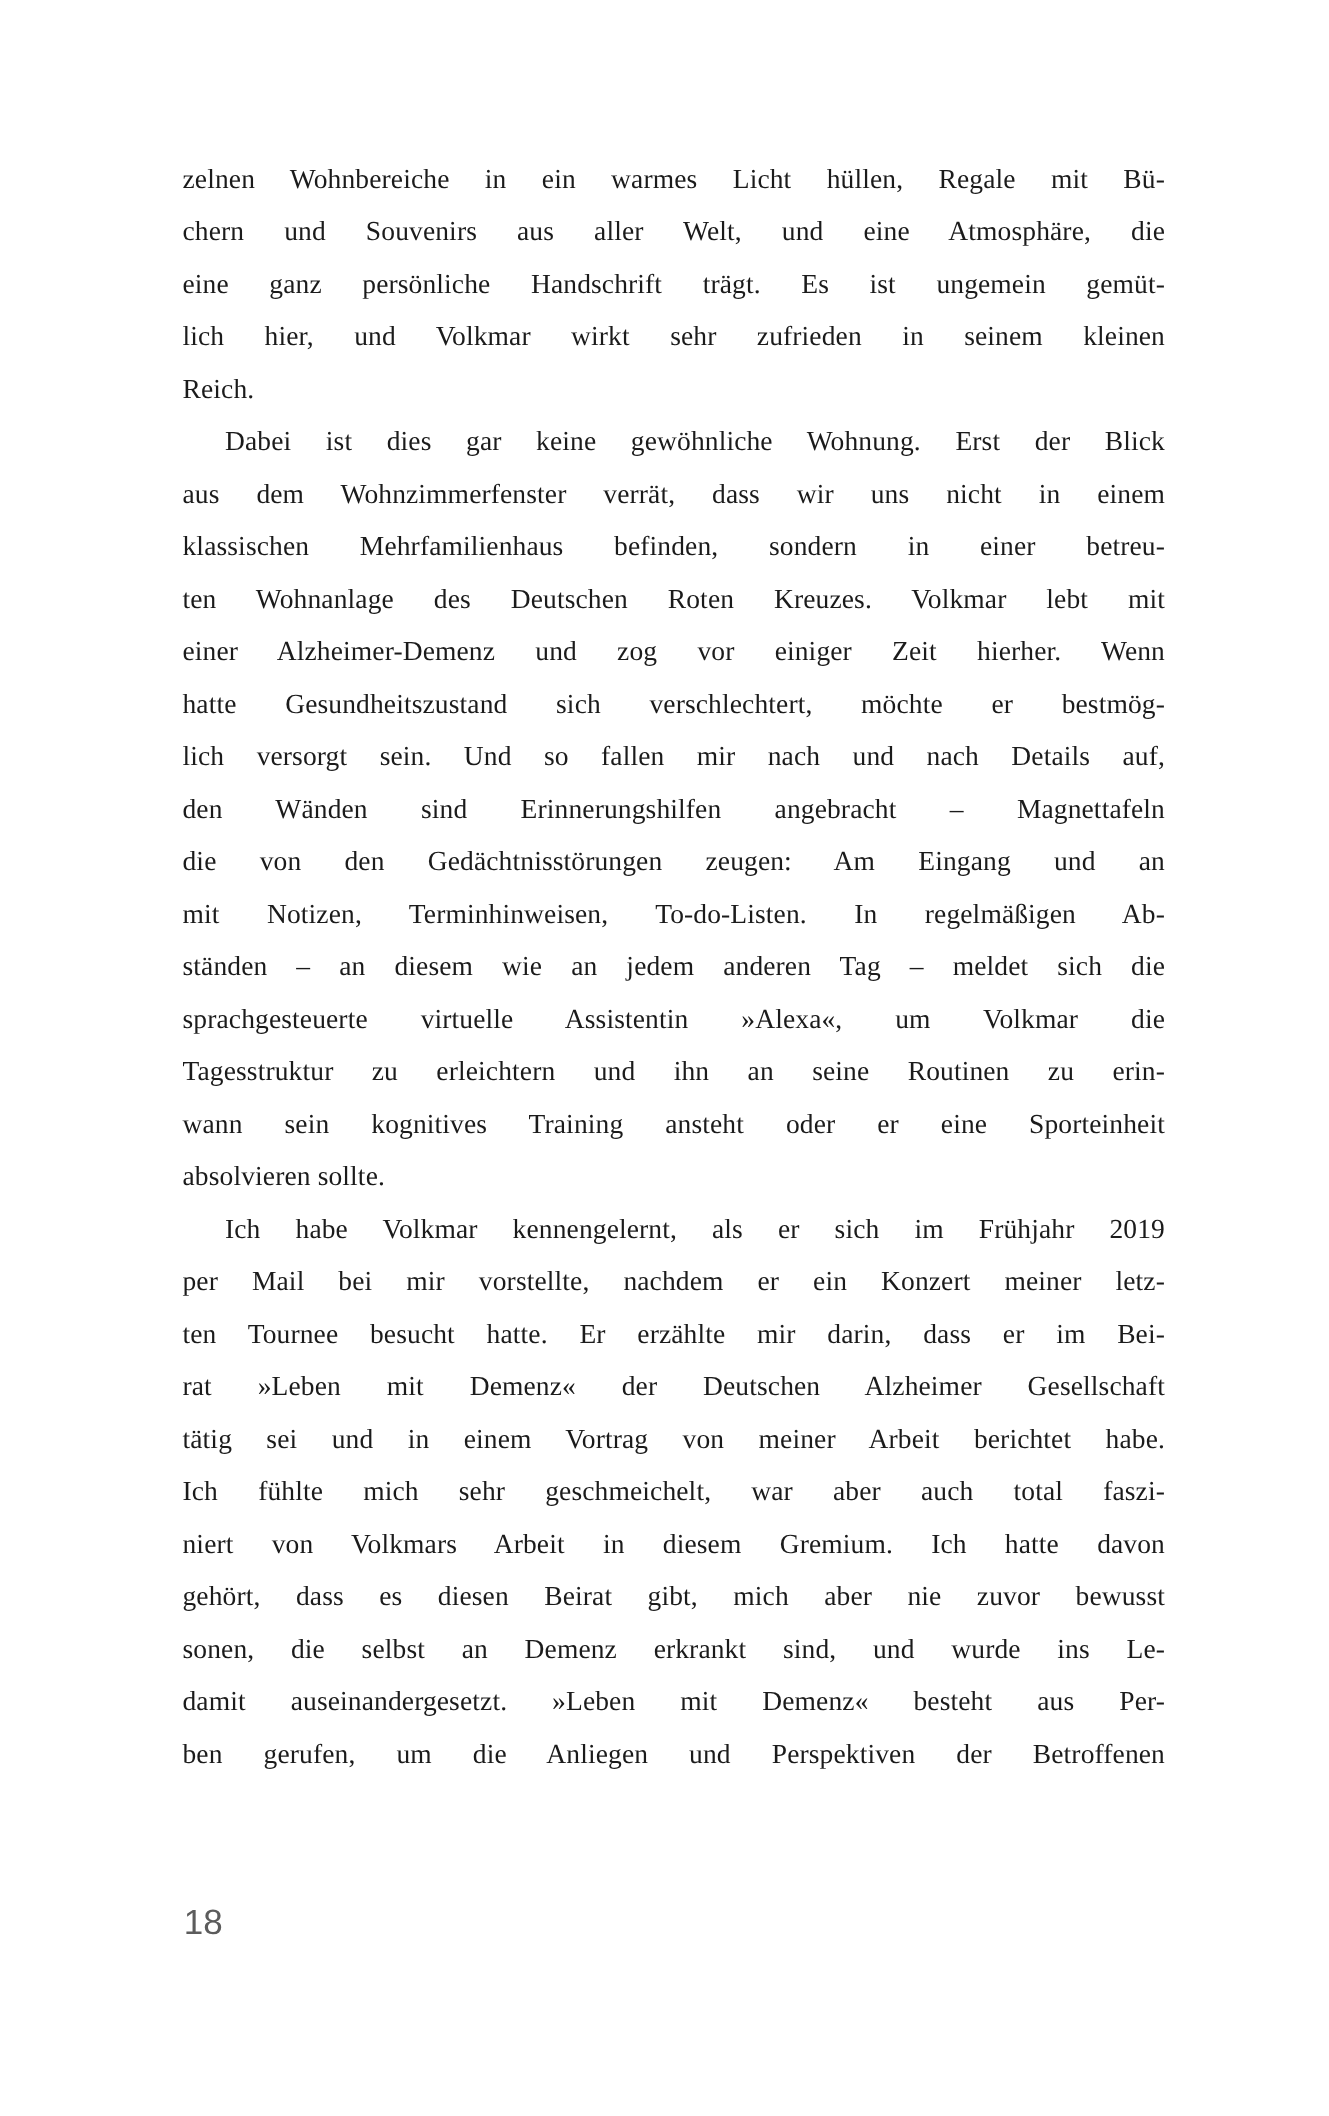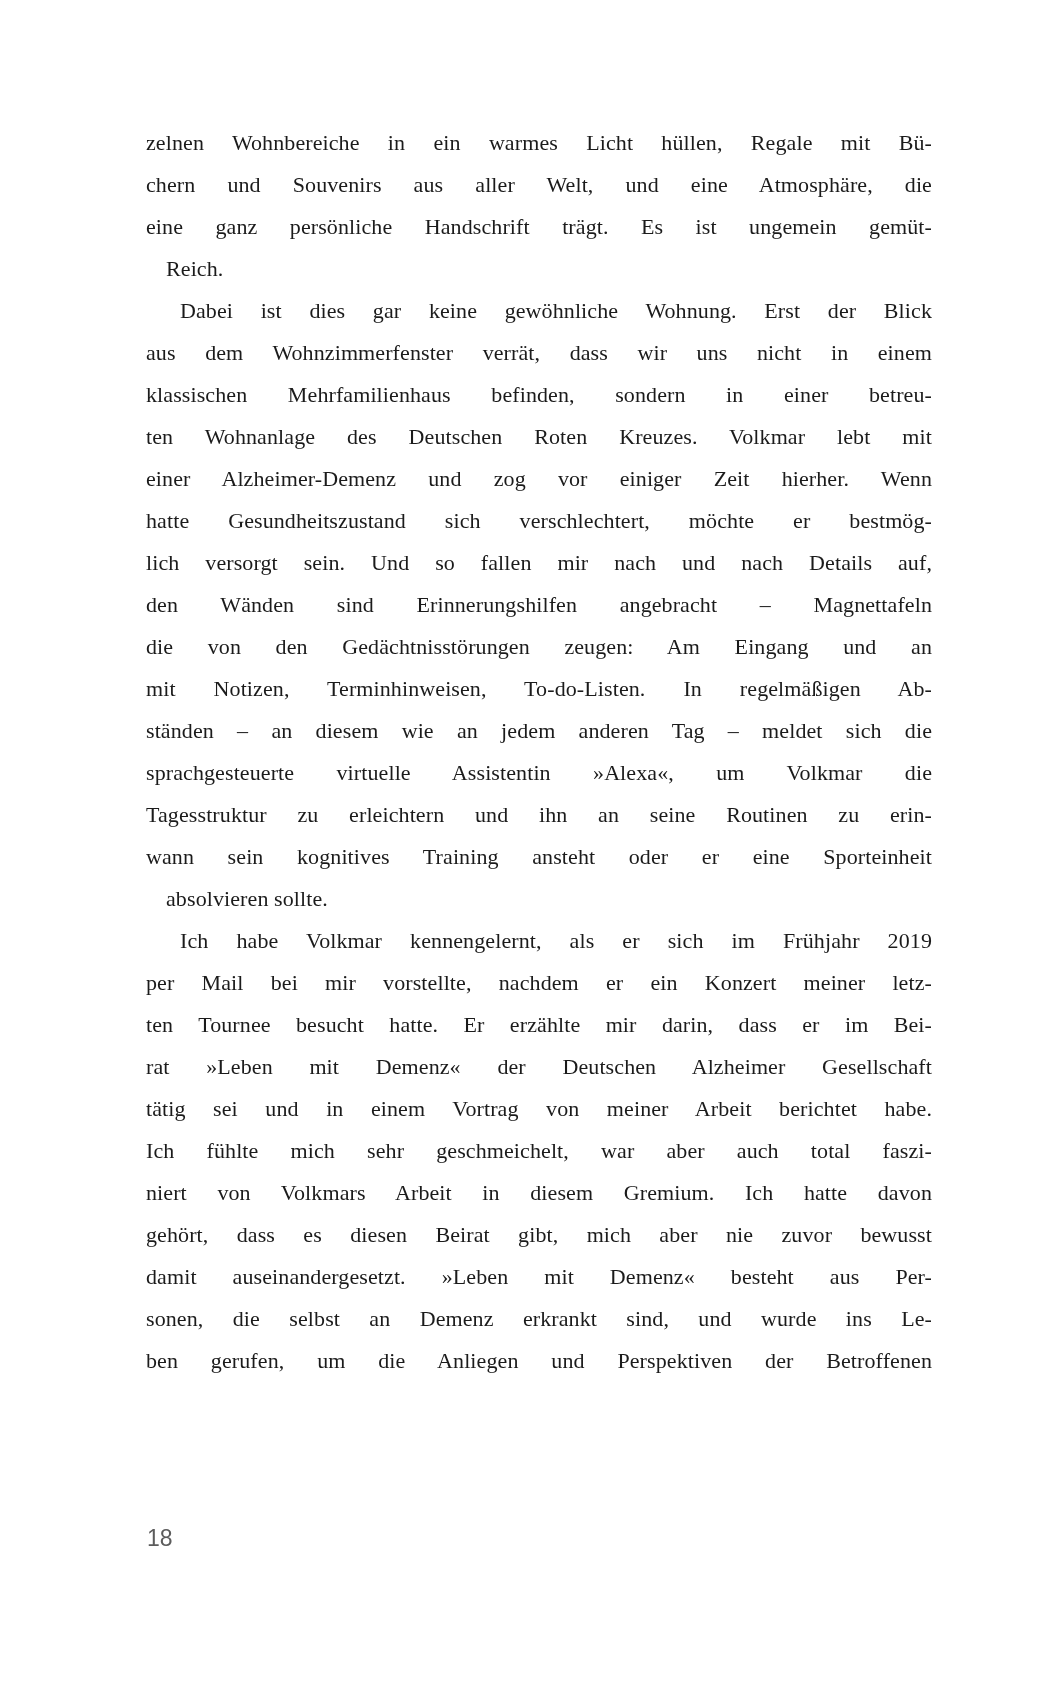--- a/index.html
+++ b/index.html
@@ -32,45 +32,45 @@
     text-align: justify;
     text-align-last: justify;
     -moz-text-align-last: justify;
     hyphens: none;
     overflow-wrap: normal;
     white-space: normal;
   }
   .line.para-end {
     text-align: left;
     text-align-last: left;
-    margin-left: 20px;
     -moz-text-align-last: left;
   }
   .line.indent {
     text-indent: 34px;
   }
   .page-number {
     position: absolute;
     left: 147px;
     top: 1524px;
     font-family: "Liberation Sans", "DejaVu Sans", sans-serif;
-    font-size: 23px;
+    font-size: 28px;
     line-height: 28px;
     color: #5c5c5c;
     text-align: center;
   }
 </style>
 </head>
 <body>
 
 <div class="page">
   <div class="text-block">
     <p class="line">zelnen Wohnbereiche in ein warmes Licht hüllen, Regale mit Bü-</p>
     <p class="line">chern und Souvenirs aus aller Welt, und eine Atmosphäre, die</p>
     <p class="line">eine ganz persönliche Handschrift trägt. Es ist ungemein gemüt-</p>
+    <p class="line">lich hier, und Volkmar wirkt sehr zufrieden in seinem kleinen</p>
     <p class="line para-end">Reich.</p>
     <p class="line indent">Dabei ist dies gar keine gewöhnliche Wohnung. Erst der Blick</p>
     <p class="line">aus dem Wohnzimmerfenster verrät, dass wir uns nicht in einem</p>
     <p class="line">klassischen Mehrfamilienhaus befinden, sondern in einer betreu-</p>
     <p class="line">ten Wohnanlage des Deutschen Roten Kreuzes. Volkmar lebt mit</p>
     <p class="line">einer Alzheimer-Demenz und zog vor einiger Zeit hierher. Wenn</p>
     <p class="line">hatte Gesundheitszustand sich verschlechtert, möchte er bestmög-</p>
     <p class="line">lich versorgt sein. Und so fallen mir nach und nach Details auf,</p>
     <p class="line">den Wänden sind Erinnerungshilfen angebracht – Magnettafeln</p>
     <p class="line">die von den Gedächtnisstörungen zeugen: Am Eingang und an</p>
@@ -81,18 +81,18 @@
     <p class="line">wann sein kognitives Training ansteht oder er eine Sporteinheit</p>
     <p class="line para-end">absolvieren sollte.</p>
     <p class="line indent">Ich habe Volkmar kennengelernt, als er sich im Frühjahr 2019</p>
     <p class="line">per Mail bei mir vorstellte, nachdem er ein Konzert meiner letz-</p>
     <p class="line">ten Tournee besucht hatte. Er erzählte mir darin, dass er im Bei-</p>
     <p class="line">rat »Leben mit Demenz« der Deutschen Alzheimer Gesellschaft</p>
     <p class="line">tätig sei und in einem Vortrag von meiner Arbeit berichtet habe.</p>
     <p class="line">Ich fühlte mich sehr geschmeichelt, war aber auch total faszi-</p>
     <p class="line">niert von Volkmars Arbeit in diesem Gremium. Ich hatte davon</p>
     <p class="line">gehört, dass es diesen Beirat gibt, mich aber nie zuvor bewusst</p>
+    <p class="line">sonen, die selbst an Demenz erkrankt sind, und wurde ins Le-</p>
     <p class="line">damit auseinandergesetzt. »Leben mit Demenz« besteht aus Per-</p>
-    <p class="line">sonen, die selbst an Demenz erkrankt sind, und wurde ins Le-</p>
     <p class="line">ben gerufen, um die Anliegen und Perspektiven der Betroffenen</p>
   </div>
   <div class="page-number">18</div>
 </div>
 
 </body></html>

